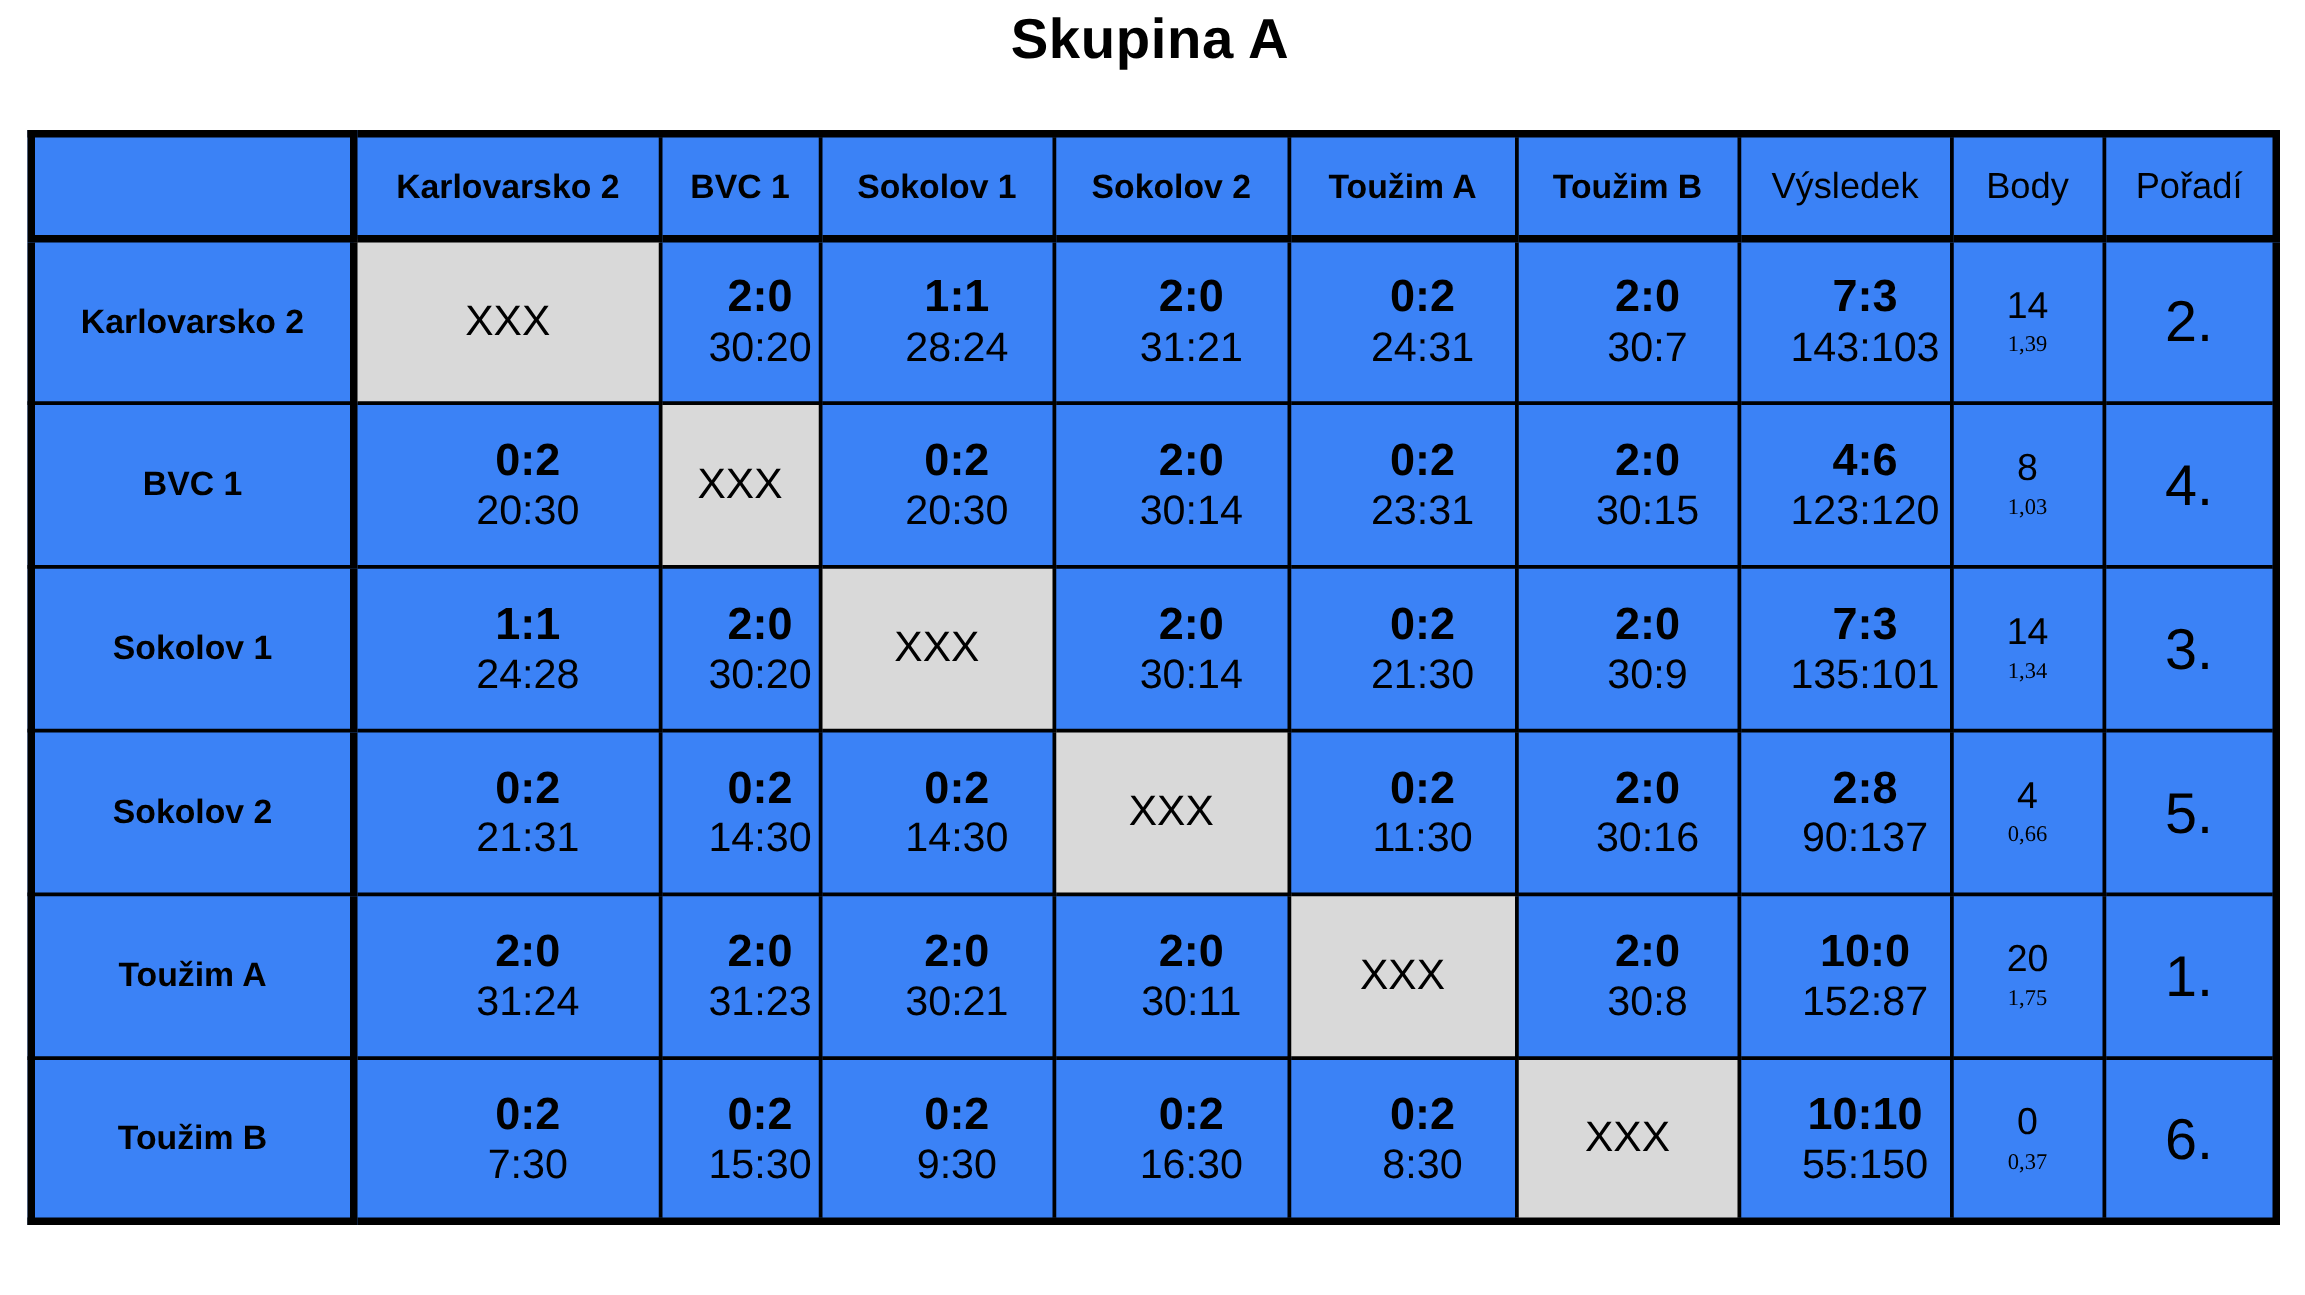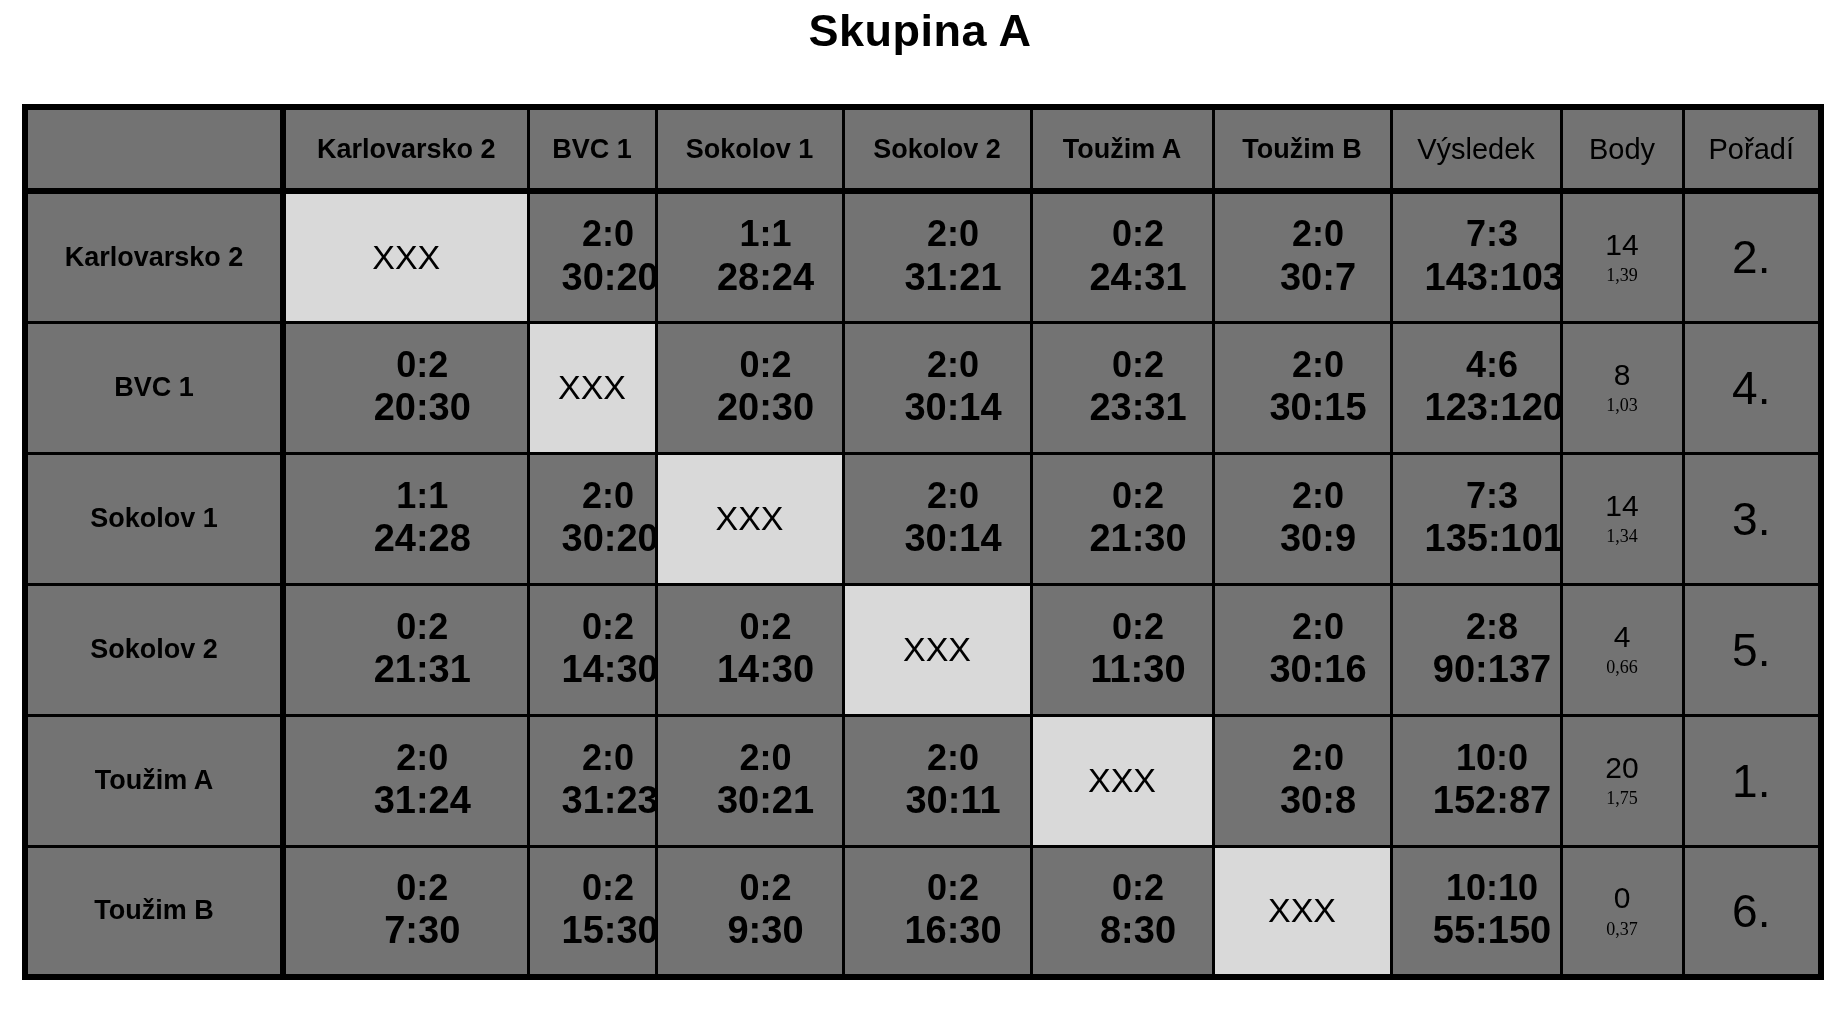--- a/index.html
+++ b/index.html
@@ -16,33 +16,33 @@
   .title {
     position: absolute; top: 5px; left: 22px; width: 1796px;
     text-align: center;
     font-size: 45px; font-weight: 700; letter-spacing: 0.5px;
   }
   .table-wrap { position: absolute; top: 104px; left: 22px; }
   table.group {
     border-collapse: collapse;
     table-layout: fixed;
     width: 1796px;
-    background: #737373;
+    background: #3b82f6;
   }
   table.group { border: 6px solid var(--border); }
   th, td { border: 3px solid var(--border); padding: 0; text-align: center; vertical-align: middle; }
   thead tr { height: 84px; }
   tbody tr { height: 131px; }
   thead th { border-bottom: 6px solid var(--border); }
   .corner-cell, .team-cell { border-right: 6px solid var(--border); }
   .team-header { font-weight: 700; font-size: 27px; }
   .stat-header { font-weight: 400; font-size: 29px; margin-left: 44px; }
   .team-cell  { font-weight: 700; font-size: 27px; }
   .score  { display: block; font-weight: 700; font-size: 36px; line-height: 1.12; padding-left: 32px; }
-  .detail { display: block; font-weight: 700; font-size: 38px; line-height: 1.2; padding-left: 32px; }
+  .detail { display: block; font-weight: 400; font-size: 33px; line-height: 1.2; padding-left: 32px; }
   .self-cell { background: var(--diag); }
   .xxx-label { display: block; font-weight: 400; font-size: 34px; letter-spacing: 0px; }
   .points-value { display: block; font-weight: 400; font-size: 30px; line-height: 1.05; }
   .points-ratio { display: block; font-weight: 400; font-size: 18px; margin-top: 5px; font-family: Liberation Serif, serif; }
   .rank-cell { font-weight: 400; font-size: 46px; }
 </style>
 </head>
 <body>
 
 <div class="page">

